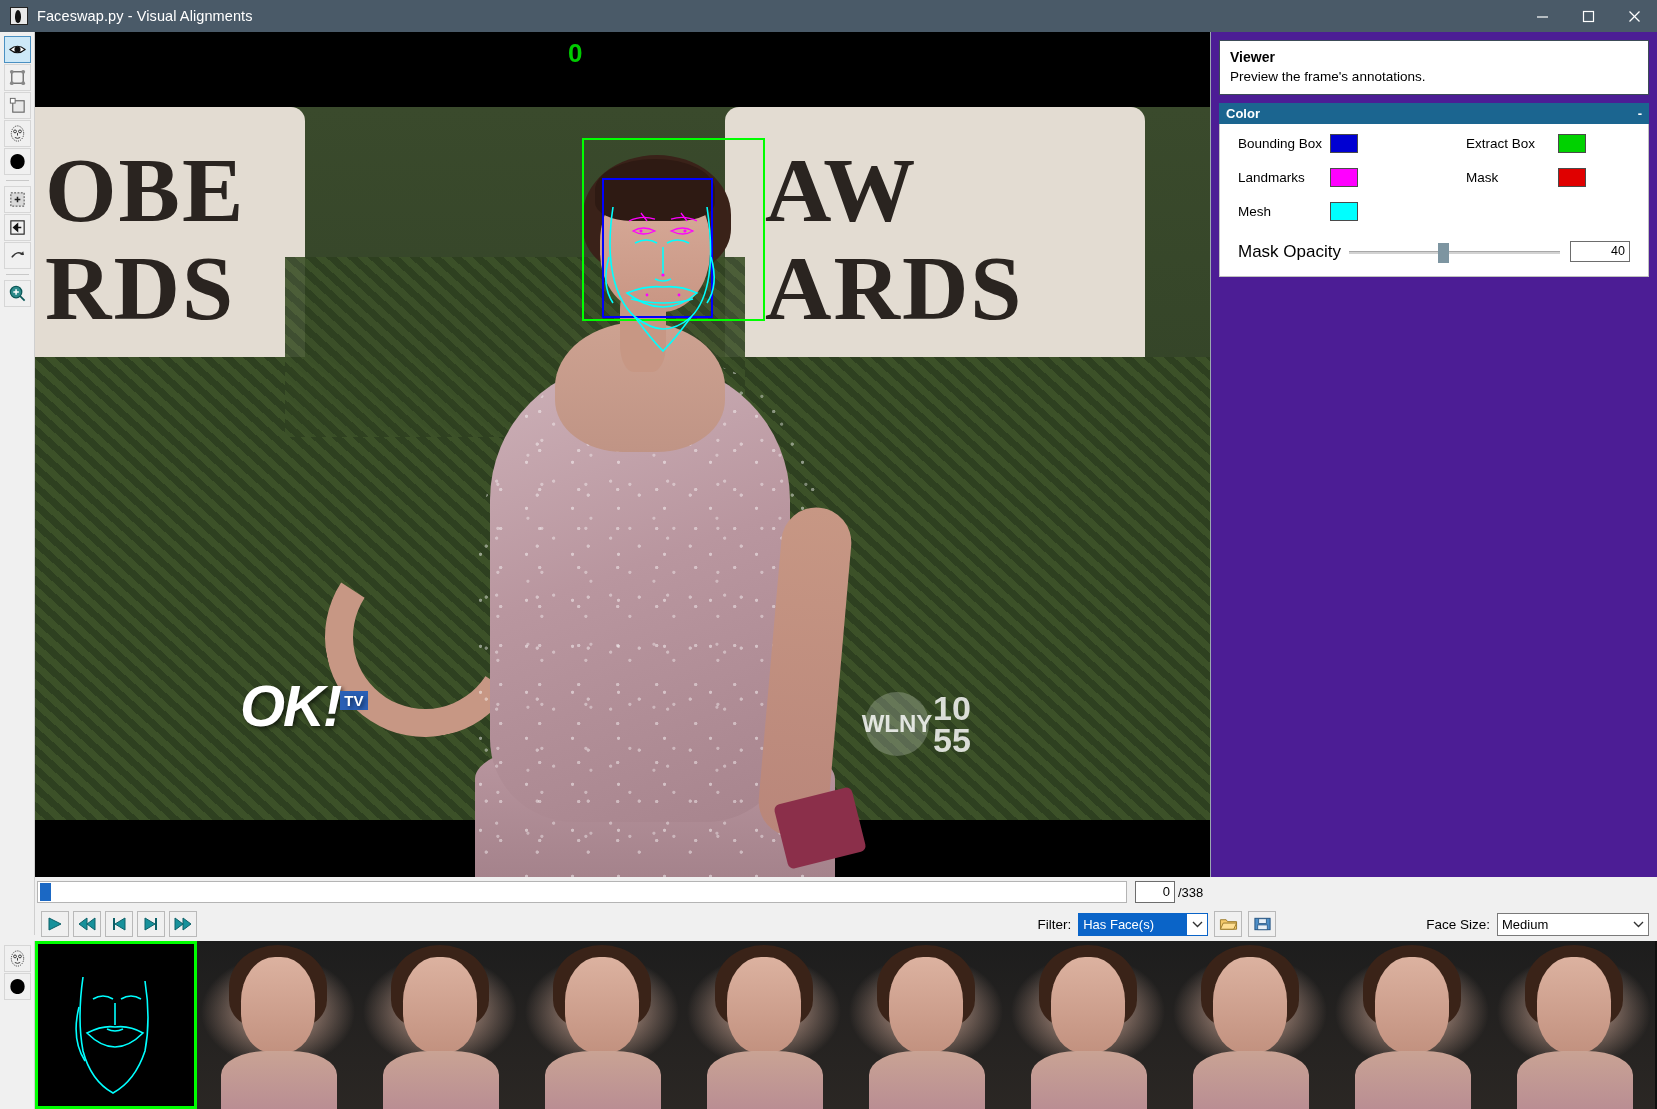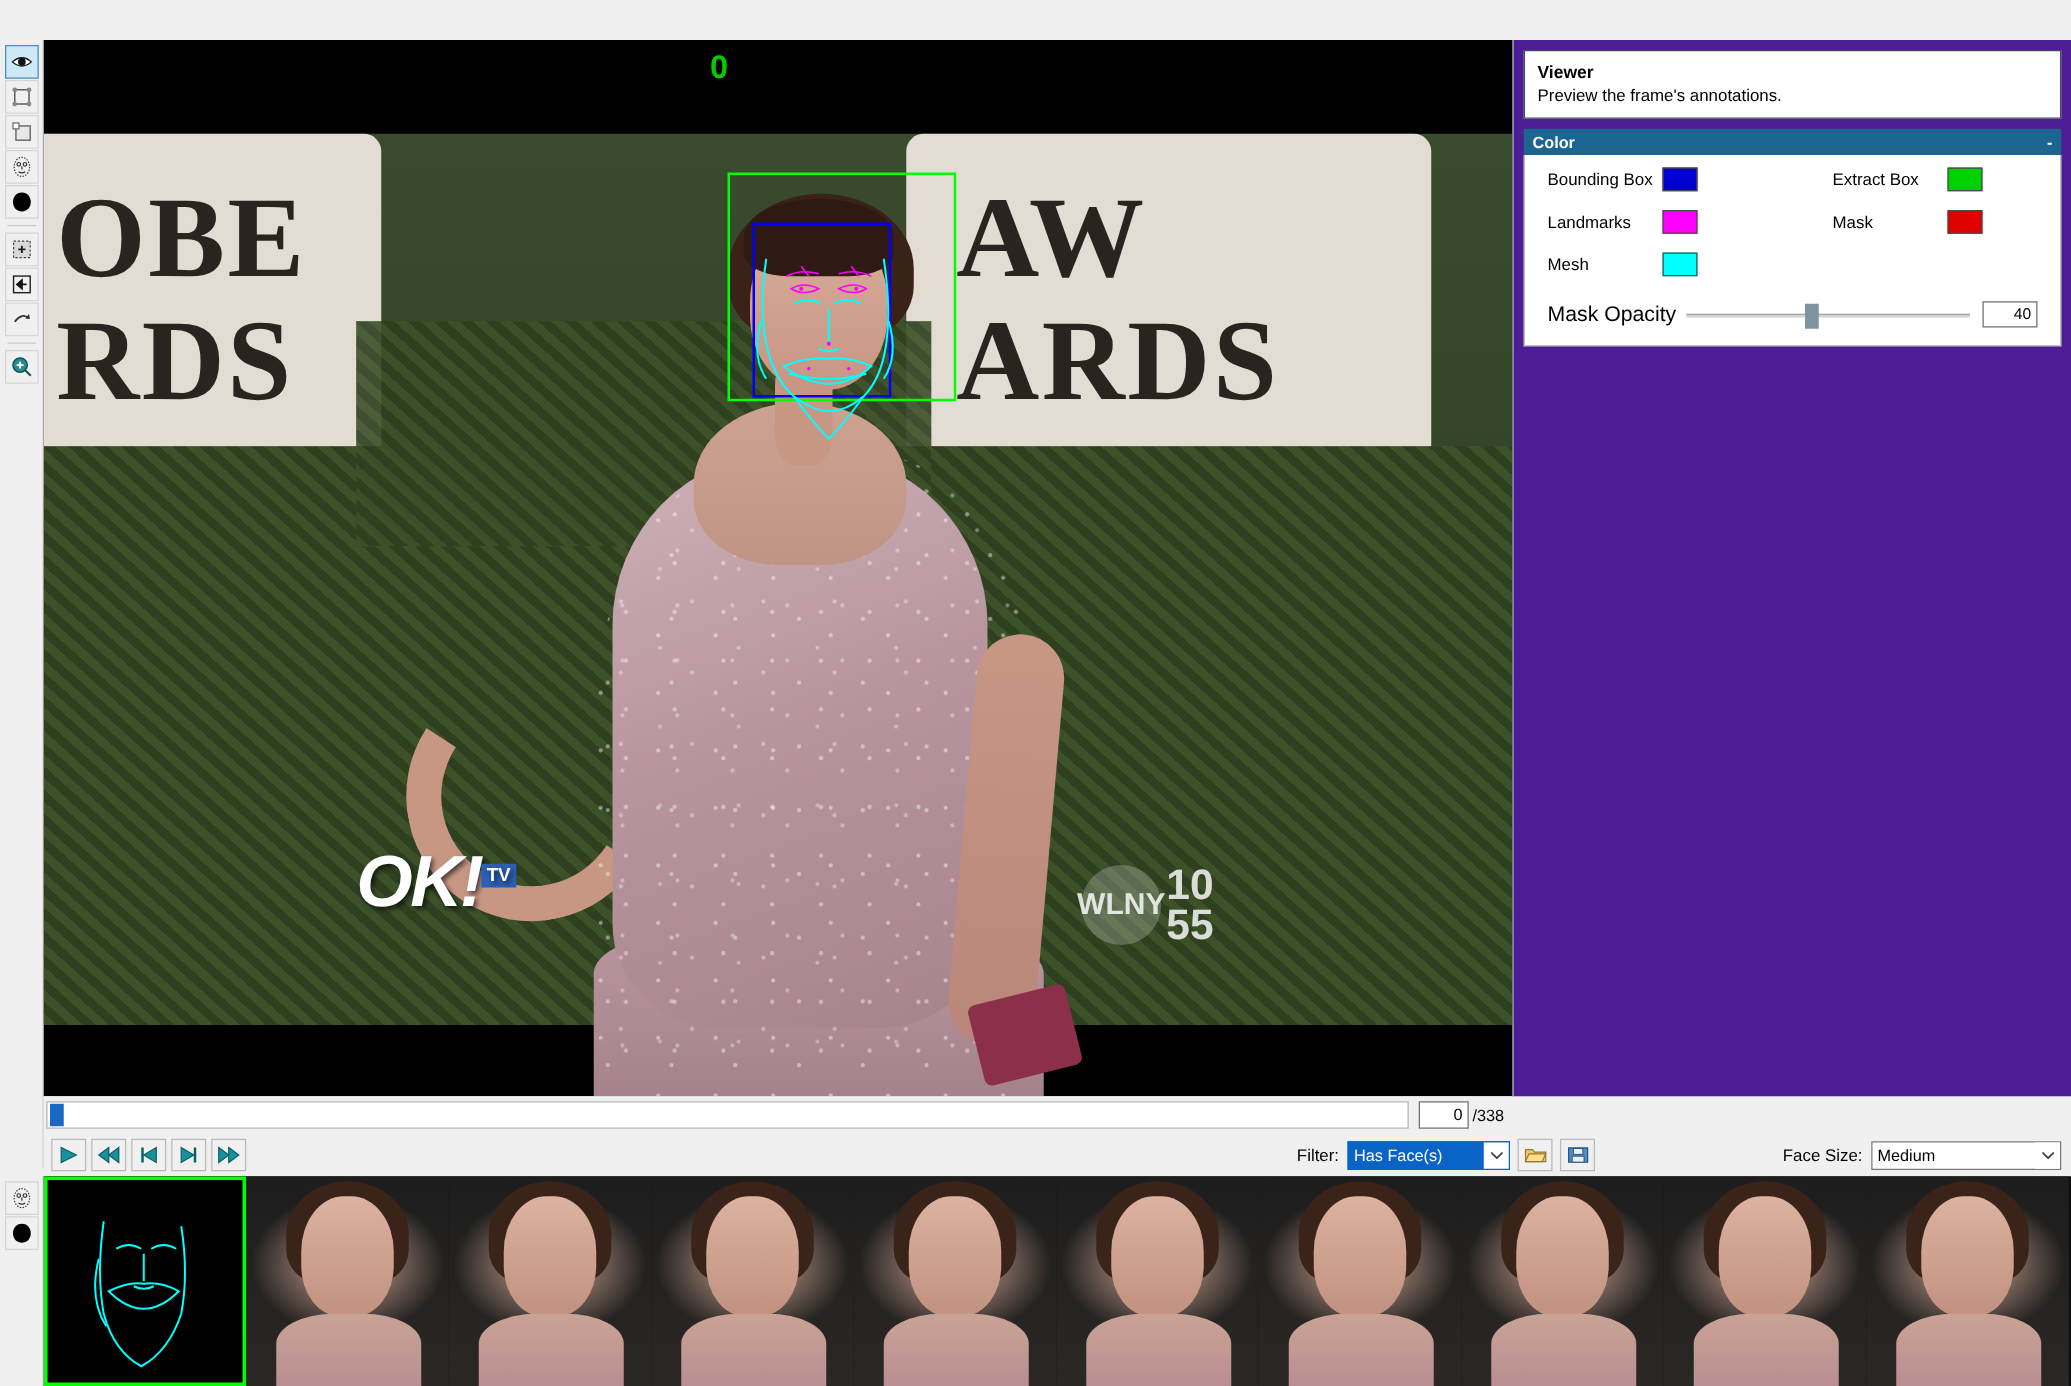--- a/index.html
+++ b/index.html
@@ -149,21 +149,21 @@
   #face-index {
     position: absolute; left: 533px; top: 6px; color: #00cc00;
     font-size: 26px; font-weight: 700; font-family: "Liberation Sans", sans-serif;
   }
   #mesh-svg { position: absolute; left: 0; top: 0; width: 1175px; height: 713px; pointer-events: none; }
 
   
   #logo-ok {
     position: absolute; left: 205px; top: 565px; color: #fff;
     font-family: "Liberation Sans", sans-serif; font-weight: 700; font-size: 58px;
-    font-style: italic; letter-spacing: -2px; text-shadow: 2px 2px 4px rgba(0,0,0,.6); margin-left: 45px;
+    font-style: italic; letter-spacing: -2px; text-shadow: 2px 2px 4px rgba(0,0,0,.6);
   }
   #logo-ok .tv {
     font-size: 15px; background: #2a5fb5; color: #fff; padding: 1px 4px;
     vertical-align: super; font-style: normal; letter-spacing: 0;
   }
   #logo-wlny {
     position: absolute; left: 830px; top: 585px; color: rgba(255,255,255,.82);
     font-family: "Liberation Sans", sans-serif; font-weight: 700; display: flex;
     align-items: center; gap: 4px;
   }
@@ -242,21 +242,21 @@
   .swatch { width: 28px; height: 19px; border: 1px solid #4a4a4a; }
   .opacity-row { display: flex; align-items: center; padding: 0 18px; margin-top: 20px; }
   .opacity-lbl { font-size: 17px; color: #000; white-space: nowrap; margin-right: 8px; }
   .slider { position: relative; flex: 1; height: 20px; }
   .slider .track {
     position: absolute; left: 0; right: 0; top: 9px; height: 3px;
     background: #d2d2d2; border-top: 1px solid #a8a8a8;
   }
   .slider .thumb { position: absolute; left: 42%; top: 1px; width: 11px; height: 20px; background: #7d95a1; }
   .opacity-val {
-    width: 44px; height: 21px; margin-left: 10px; background: #fff; border: 1px solid #6d6d6d;
+    width: 60px; height: 21px; margin-left: 10px; background: #fff; border: 1px solid #6d6d6d;
     font-size: 12.5px; text-align: right; padding-right: 4px; line-height: 19px; color: #000;
   }
 
   
   #filmstrip {
     position: absolute; left: 35px; top: 941px; width: 1622px; height: 168px;
     background: #0f0f0f; display: flex; overflow: hidden;
   }
   .thumb-cell {
     position: relative; width: 162px; height: 168px; flex: none; overflow: hidden;
@@ -278,20 +278,42 @@
     position: absolute; left: 24px; top: 110px; width: 116px; height: 60px;
     background: linear-gradient(180deg, #c9a394, #b98d93); border-radius: 40% 40% 0 0;
   }
   .tmesh { position: absolute; left: 0; top: 0; width: 162px; height: 168px; }
 </style>
 </head>
 <body>
 
 <div id="app">
 
+  <div id="titlebar">
+    <div class="app-icon"></div>
+    <div class="title">Faceswap.py - Visual Alignments</div>
+    <div id="winbtns">
+      <div class="wb">
+        <svg width="13" height="13" viewBox="0 0 13 13">
+            <line x1="1" y1="7" x2="12" y2="7" stroke="#fff" stroke-width="1.2"></line>
+          </svg>
+      </div>
+      <div class="wb">
+        <svg width="13" height="13" viewBox="0 0 13 13">
+            <rect x="1.5" y="1.5" width="10" height="10" fill="none" stroke="#fff" stroke-width="1.2"></rect>
+          </svg>
+      </div>
+      <div class="wb">
+        <svg width="13" height="13" viewBox="0 0 13 13">
+            <line x1="1.5" y1="1.5" x2="11.5" y2="11.5" stroke="#fff" stroke-width="1.3"></line>
+            <line x1="11.5" y1="1.5" x2="1.5" y2="11.5" stroke="#fff" stroke-width="1.3"></line>
+          </svg>
+      </div>
+    </div>
+  </div>
 
   <div id="left-toolbar">
     <div class="tool-btn active">
       <svg width="19" height="19" viewBox="0 0 20 20">
         <path d="M2 10 Q10 3 18 10 Q10 17 2 10 Z" fill="#fff" stroke="#111" stroke-width="1.1"></path>
         <circle cx="10" cy="10" r="3.2" fill="#111"></circle>
       </svg>
     </div>
     <div class="tool-btn">
       <svg width="19" height="19" viewBox="0 0 20 20">

